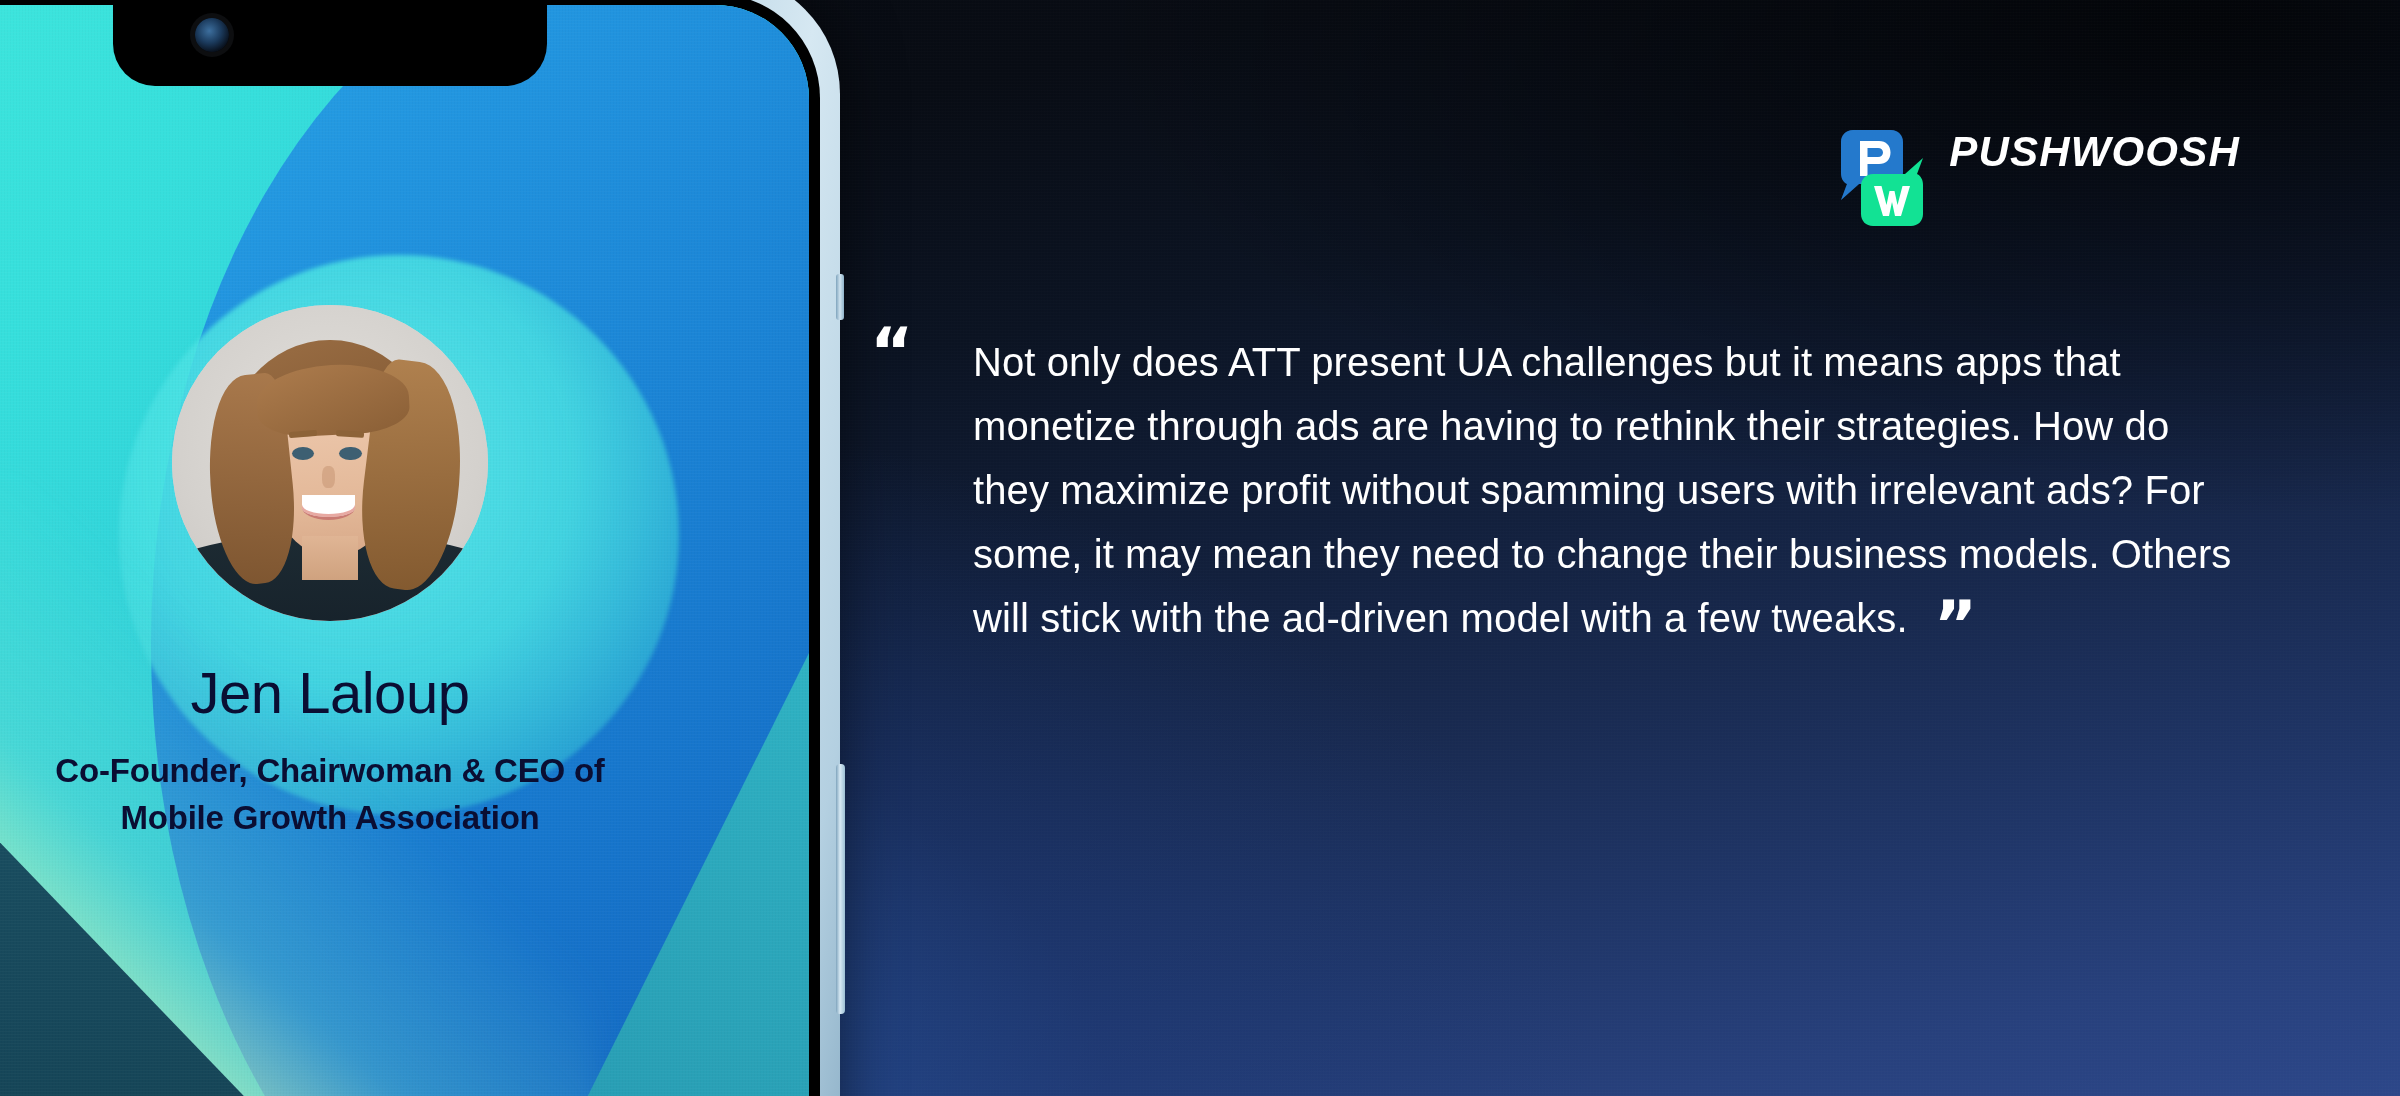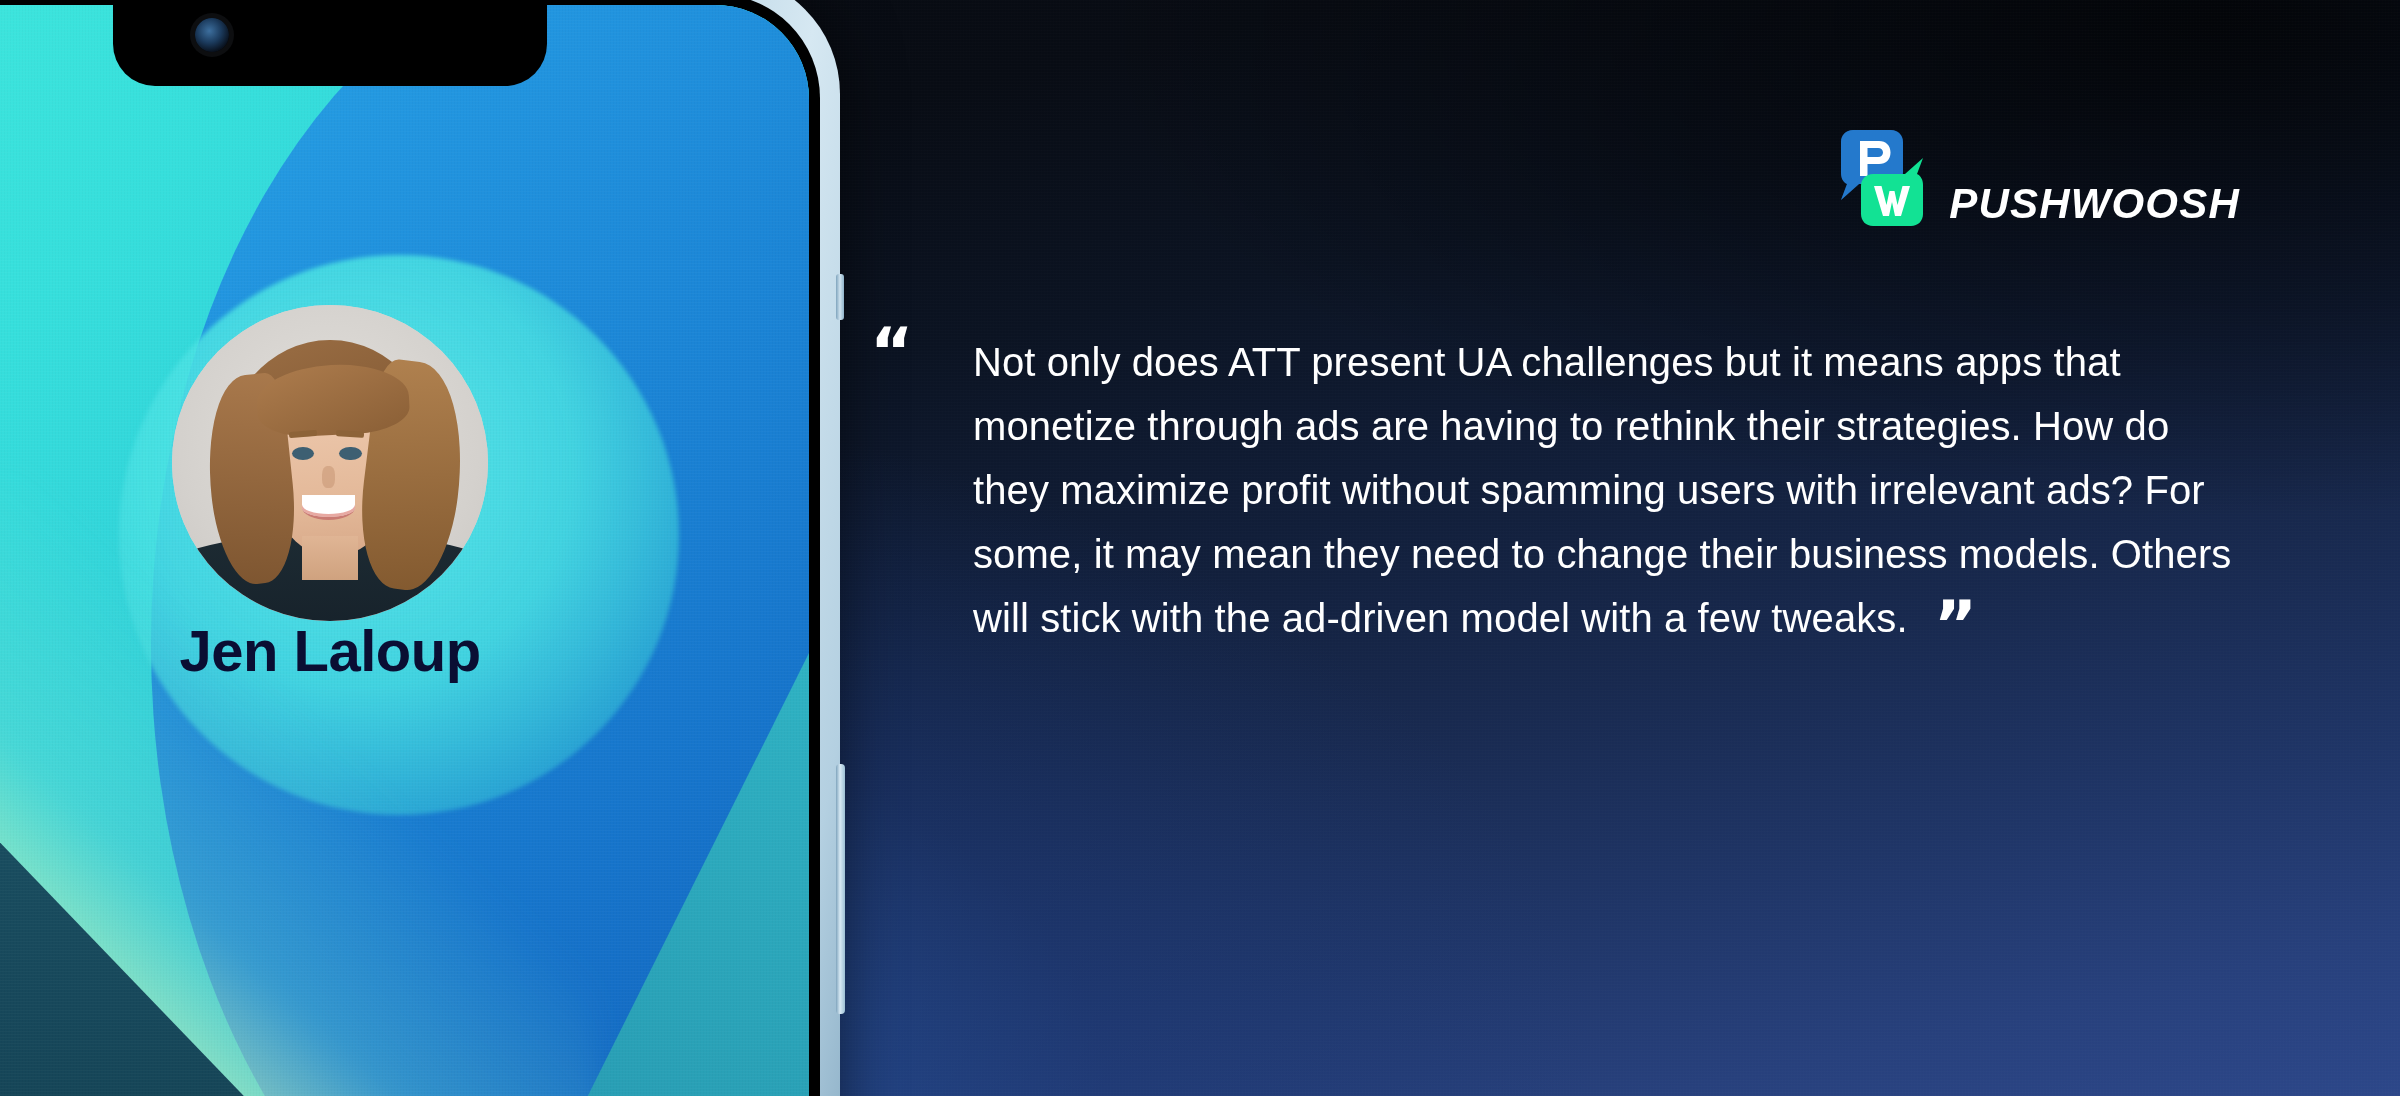--- a/index.html
+++ b/index.html
@@ -206,43 +206,44 @@
   .av-eye.l{left:38%;}
   .av-eye.r{left:53%;}
   .av-brow{position:absolute;top:40%;width:9%;height:1.8%;border-radius:2px;background:#8d6338;}
   .av-brow.l{left:37%;transform:rotate(-5deg);}
   .av-brow.r{left:52%;transform:rotate(4deg);}
   .av-nose{position:absolute;left:47.5%;top:51%;width:4%;height:7%;border-radius:40%;background:rgba(196,145,112,.5);}
   .av-smile{position:absolute;left:41%;top:60%;width:17%;height:8%;border-radius:0 0 60% 60%;background:#fff;border-bottom:3px solid #c97a72;box-shadow:inset 0 -3px 0 #e7a9a2;}
   .av-neck{position:absolute;left:41%;top:73%;width:18%;height:14%;background:linear-gradient(180deg,#e0b595,#cfa27f);}
 
   .person-name{
+    margin-top:42px;
     font-size:58px;
-    font-weight:700;
+    font-weight:400;
     letter-spacing:-0.5px;
     color:#0a0e33;
     text-align:center;
     line-height:1.05;
   }
   .person-title{
     margin-top:24px;
     font-size:33px;
     font-weight:700;
     color:#0a0e33;
     text-align:center;
     line-height:1.42;
     max-width:560px;
     letter-spacing:-0.2px;
   }
 
   
   .logo{
     position:absolute;
     right:160px; top:128px;
-    display:flex; align-items:flex-end; gap:16px;
+    display:flex; align-items:flex-start; gap:16px;
     z-index:20;
   }
   .logo-mark{ position:relative; width:104px; height:100px; flex:0 0 auto; }
   .logo-wordmark{
     font-size:42px;
     font-weight:700;
     font-style:italic;
     color:#ffffff;
     letter-spacing:1.2px;
   }
@@ -318,20 +319,21 @@
           <div class="av-brow l"></div>
           <div class="av-brow r"></div>
           <div class="av-eye l"></div>
           <div class="av-eye r"></div>
           <div class="av-nose"></div>
           <div class="av-smile"></div>
         </div>
 
         <div class="person-name">Jen Laloup</div>
 
+        <div class="person-title">Co-Founder, Chairwoman &amp; CEO of Mobile Growth Association</div>
       </div>
     </div>
 
     <div class="phone-notch">
 
       <div class="notch-camera"></div>
     </div>
 
     <div class="btn-mute"></div>
     <div class="btn-volume"></div>

